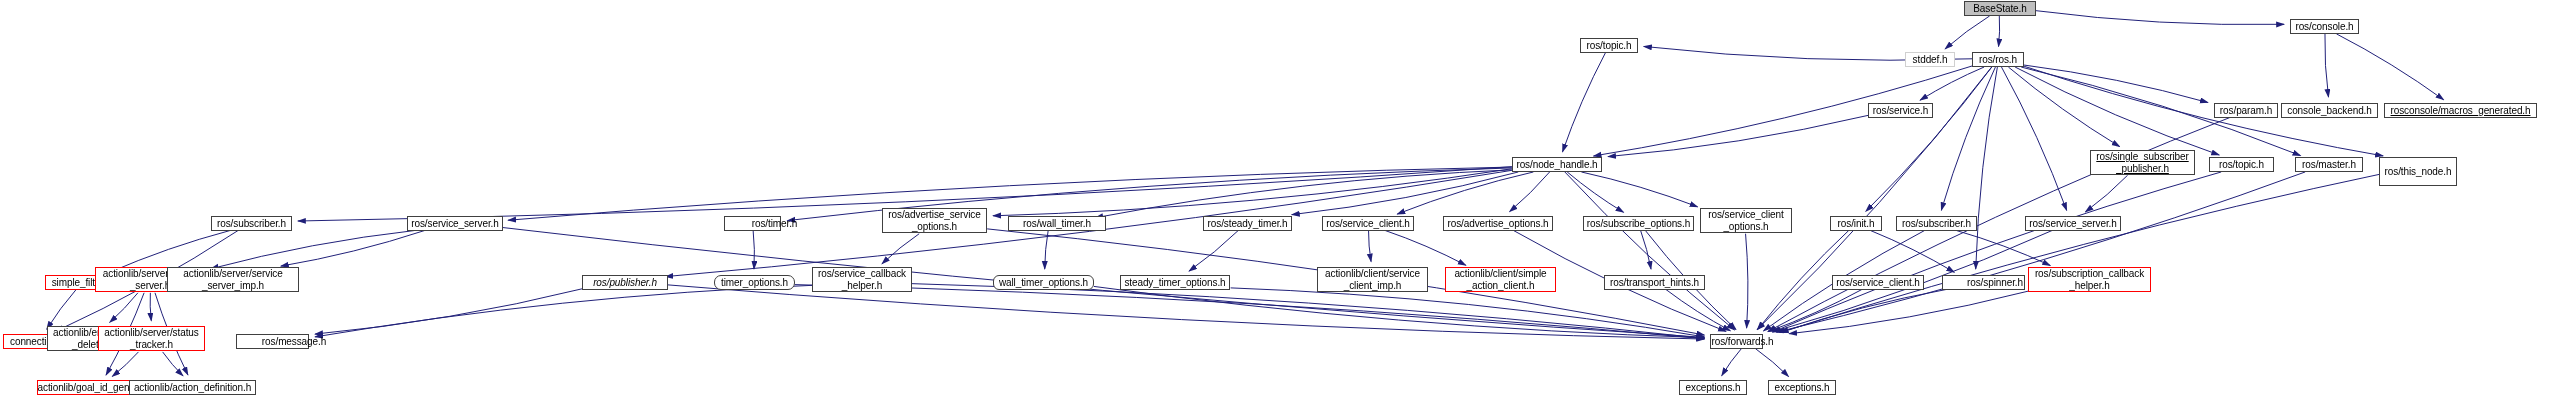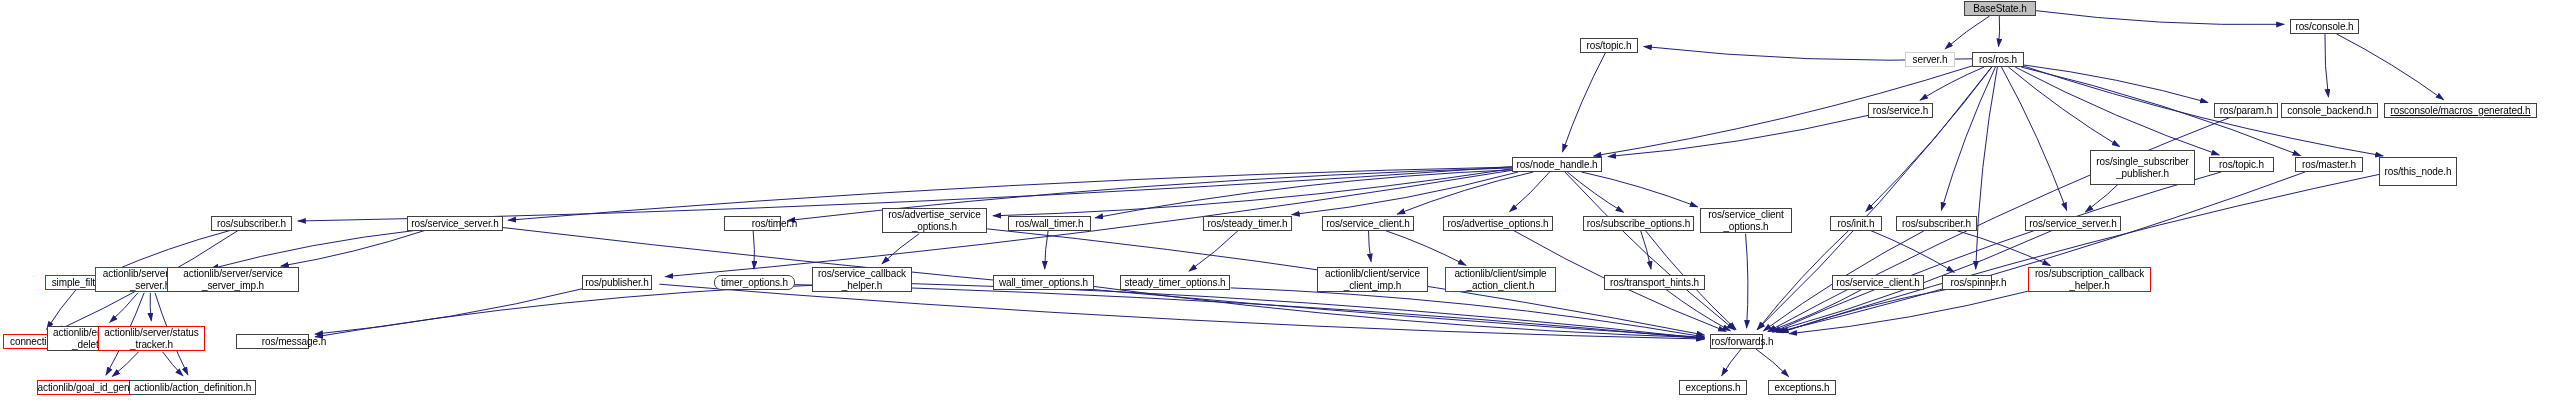--- a/index.html
+++ b/index.html
@@ -138,67 +138,67 @@
         <path d="M2511.179775280899,436 Q2557.2982739263393,470.84054092397815 2608.24077257178,498.1469694884057" fill="none" stroke="#1f1f78" stroke-width="1.5" marker-end="url(#arrow)"></path>
         <path d="M2806.5280898876404,436 Q2738.5164221477703,473.0211054458921 2665.6807544079006,499.3101659479639" fill="none" stroke="#1f1f78" stroke-width="1.5" marker-end="url(#arrow)"></path>
         <path d="M2933.6067415730336,436 Q2806.4437574358376,459.0741034936527 2684.104773298641,500.73957777382213" fill="none" stroke="#1f1f78" stroke-width="1.5" marker-end="url(#arrow)"></path>
         <path d="M3057,438.54932301740814 Q2879.2942838998183,483.8766561010332 2696.8607999079536,502.6359891846582" fill="none" stroke="#1f1f78" stroke-width="1.5" marker-end="url(#arrow)"></path>
         <path d="M2624.9857142857145,525 Q2608.4218610840626,544.1039643384009 2595.3140078824113,565.7258715339449" fill="none" stroke="#1f1f78" stroke-width="1.5" marker-end="url(#arrow)"></path>
         <path d="M2646.042857142857,525 Q2672.788050061813,544.0499231158146 2696.077242980769,567.197674803058" fill="none" stroke="#1f1f78" stroke-width="1.5" marker-end="url(#arrow)"></path>
       </g>
   </svg>
   <div id="nodes">
       <div class="node grey-fill" style="left: 1964px; top: 1.3px; width: 72px; height: 14.6px;">BaseState.h</div>
-      <div class="node light" style="left: 1905px; top: 52px; width: 50px; height: 14.6px;">server.h</div>
+      <div class="node light" style="left: 1905px; top: 52px; width: 50px; height: 14.6px;">stddef.h</div>
       <div class="node" style="left: 1972px; top: 52px; width: 52px; height: 14.6px;">ros/ros.h</div>
       <div class="node" style="left: 2290px; top: 19px; width: 69px; height: 14.6px;">ros/console.h</div>
       <div class="node" style="left: 1580px; top: 38px; width: 58px; height: 14.6px;">ros/topic.h</div>
       <div class="node" style="left: 1868px; top: 103px; width: 65px; height: 14.6px;">ros/service.h</div>
       <div class="node" style="left: 2214px; top: 103px; width: 64px; height: 14.6px;">ros/param.h</div>
       <div class="node" style="left: 2281px; top: 103px; width: 97px; height: 14.6px;">console_backend.h</div>
       <div class="node" style="left: 2384px; top: 103px; width: 153px; height: 14.6px; text-decoration: underline;">rosconsole/macros_generated.h</div>
       <div class="node" style="left: 1512px; top: 157px; width: 90px; height: 14.6px;">ros/node_handle.h</div>
-      <div class="node" style="left: 2090px; top: 150px; width: 105px; height: 35px;">ros/single_subscriber
+      <div class="node" style="left: 2090px; top: 150px; width: 105px; height: 25px; text-decoration: underline;">ros/single_subscriber
 _publisher.h</div>
       <div class="node" style="left: 2209px; top: 157px; width: 65px; height: 14.6px;">ros/topic.h</div>
       <div class="node" style="left: 2295px; top: 157px; width: 68px; height: 14.6px;">ros/master.h</div>
       <div class="node" style="left: 2379px; top: 157px; width: 78px; height: 29px;">ros/this_node.h</div>
       <div class="node" style="left: 211px; top: 216px; width: 81px; height: 14.6px;">ros/subscriber.h</div>
       <div class="node" style="left: 407px; top: 216px; width: 96px; height: 14.6px;">ros/service_server.h</div>
       <div class="node" style="left: 724px; top: 216px; width: 57px; height: 14.6px; padding-left: 44px;">ros/timer.h</div>
       <div class="node" style="left: 882px; top: 208px; width: 105px; height: 25px;">ros/advertise_service
 _options.h</div>
-      <div class="node" style="left: 1008px; top: 216px; width: 83px; height: 14.6px;">ros/wall_timer.h</div>
+      <div class="node" style="left: 1008px; top: 216px; width: 98px; height: 14.6px;">ros/wall_timer.h</div>
       <div class="node" style="left: 1203px; top: 216px; width: 89px; height: 14.6px;">ros/steady_timer.h</div>
       <div class="node" style="left: 1322px; top: 216px; width: 92px; height: 14.6px;">ros/service_client.h</div>
       <div class="node" style="left: 1443px; top: 216px; width: 110px; height: 14.6px;">ros/advertise_options.h</div>
       <div class="node" style="left: 1583px; top: 216px; width: 111px; height: 14.6px;">ros/subscribe_options.h</div>
       <div class="node" style="left: 1700px; top: 208px; width: 92px; height: 25px;">ros/service_client
 _options.h</div>
       <div class="node" style="left: 1830px; top: 216px; width: 52px; height: 14.6px;">ros/init.h</div>
       <div class="node" style="left: 1896px; top: 216px; width: 81px; height: 14.6px;">ros/subscriber.h</div>
       <div class="node" style="left: 2025px; top: 216px; width: 96px; height: 14.6px;">ros/service_server.h</div>
       <div class="node red" style="left: 45px; top: 275px; width: 73px; height: 14.6px;">simple_filter.h</div>
       <div class="node red" style="left: 95px; top: 267px; width: 110px; height: 25px;">actionlib/server/action
 _server.h</div>
       <div class="node" style="left: 167px; top: 267px; width: 132px; height: 25px;">actionlib/server/service
 _server_imp.h</div>
-      <div class="node" style="left: 582px; top: 275px; width: 70px; height: 14.6px;">ros/publisher.h</div>
+      <div class="node" style="left: 582px; top: 275px; width: 86px; height: 14.6px; font-style: italic;">ros/publisher.h</div>
       <div class="node" style="left: 714px; top: 275px; width: 81px; height: 14.6px; border-radius: 7px;">timer_options.h</div>
       <div class="node" style="left: 812px; top: 267px; width: 100px; height: 25px;">ros/service_callback
 _helper.h</div>
-      <div class="node" style="left: 993px; top: 275px; width: 101px; height: 14.6px;">wall_timer_options.h</div>
+      <div class="node" style="left: 993px; top: 275px; width: 101px; height: 14.6px; border-radius: 6px;">wall_timer_options.h</div>
       <div class="node" style="left: 1120px; top: 275px; width: 110px; height: 14.6px;">steady_timer_options.h</div>
       <div class="node" style="left: 1317px; top: 267px; width: 111px; height: 25px;">actionlib/client/service
 _client_imp.h</div>
       <div class="node red" style="left: 1445px; top: 267px; width: 111px; height: 25px;">actionlib/client/simple
 _action_client.h</div>
       <div class="node" style="left: 1604px; top: 275px; width: 101px; height: 14.6px;">ros/transport_hints.h</div>
       <div class="node" style="left: 1832px; top: 275px; width: 92px; height: 14.6px;">ros/service_client.h</div>
-      <div class="node" style="left: 1942px; top: 275px; width: 50px; height: 14.6px; padding-left: 23px;">ros/spinner.h</div>
+      <div class="node" style="left: 1942px; top: 275px; width: 83px; height: 14.6px; padding-left: 23px;">ros/spinner.h</div>
       <div class="node red" style="left: 2028px; top: 267px; width: 123px; height: 25px;">ros/subscription_callback
 _helper.h</div>
       <div class="node red" style="left: 3.3px; top: 334px; width: 69px; height: 14.6px;">connection.h</div>
       <div class="node" style="left: 47px; top: 326px; width: 93px; height: 25px;">actionlib/enclosure
 _deleter.h</div>
       <div class="node red" style="left: 98px; top: 326px; width: 107px; height: 25px;">actionlib/server/status
 _tracker.h</div>
       <div class="node" style="left: 236px; top: 334px; width: 73px; height: 14.6px; padding-left: 43px;">ros/message.h</div>
       <div class="node" style="left: 1710px; top: 334px; width: 53px; height: 14.6px; padding-left: 12px;">ros/forwards.h</div>
       <div class="node red" style="left: 37px; top: 380px; width: 126px; height: 14.6px;">actionlib/goal_id_generator.h</div>

